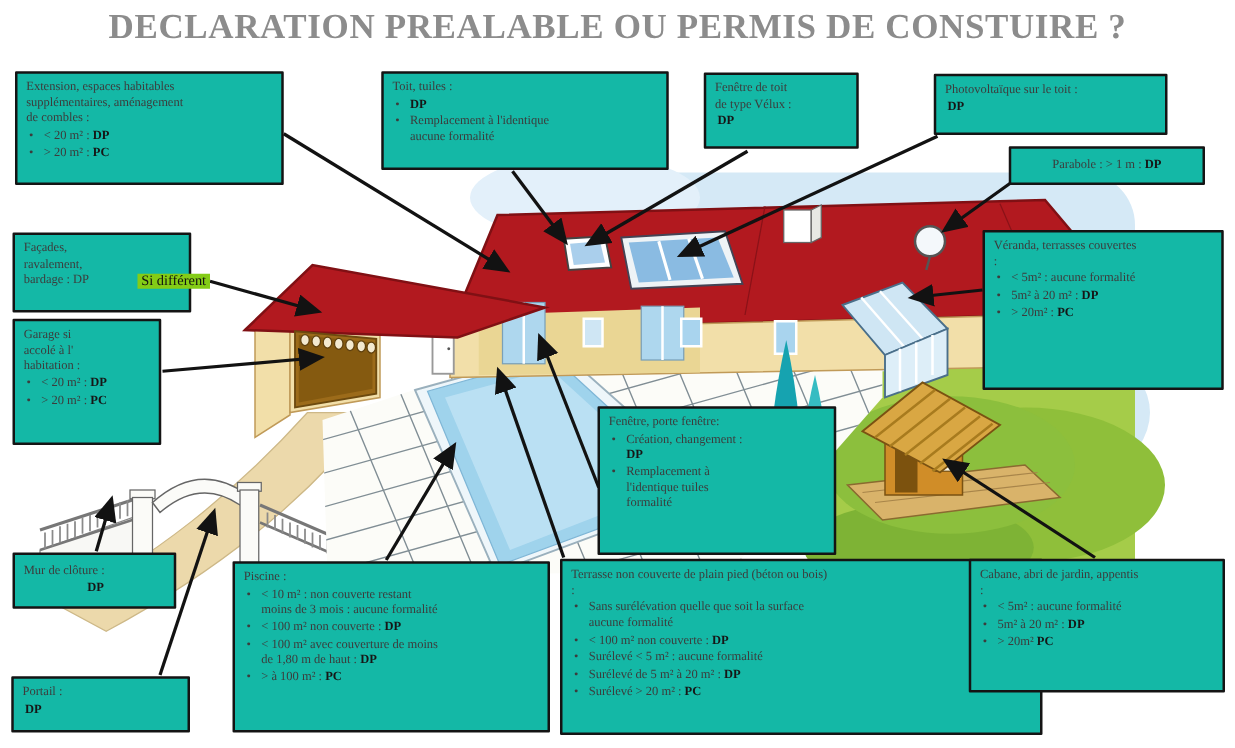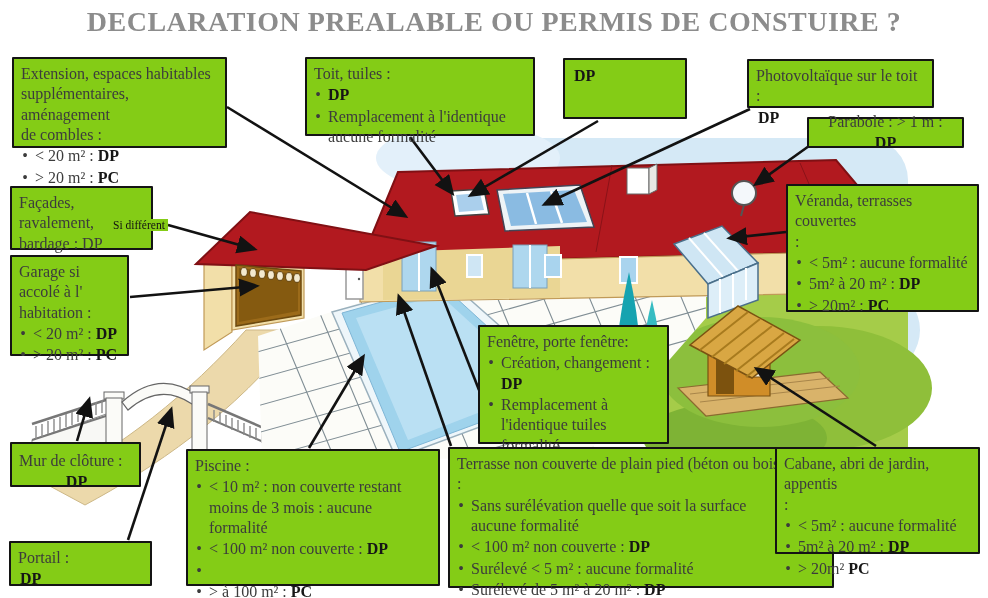--- a/index.html
+++ b/index.html
@@ -1,23 +1,23 @@
 <!DOCTYPE html>
 <html><head>
 <meta charset="utf-8">
 <style>
   html,body{margin:0;padding:0;background:#fff;}
   #stage{position:relative;width:988px;height:598px;background:#fff;overflow:hidden;
          font-family:Liberation Serif, serif;}
   .title{position:absolute;left:0;right:0;top:6px;text-align:center;
          font-size:28px;font-weight:bold;color:#8c8c8c;letter-spacing:.5px;z-index:2;}
   #art{position:absolute;left:0;top:0;z-index:1;}
-  .callout{position:absolute;background:#84cc16;border:2px solid #141414;border-radius:1px;
+  .callout{position:absolute;background:#14b8a6;border:2px solid #141414;border-radius:1px;
            box-sizing:border-box;padding:5px 7px;z-index:3;color:#3c3c3c;
-           font-size:16px;line-height:1.27;}
+           font-size:10px;line-height:1.27;}
   .lead{white-space:pre-line;}
   .row{display:flex;gap:6px;align-items:flex-start;margin-top:1px;}
   .row .blt{flex:0 0 8px;text-align:center;color:#3c3c3c;}
   .row .txt{white-space:pre-line;}
   .txt b, .lead b{color:#161616;}
   .nobullet{padding-left:2px;}
   #box-parabole{display:flex;align-items:center;justify-content:center;text-align:center;}
   #box-mur .row{justify-content:center;}
   #box-mur{padding-top:7px;}
   .floatlabel{position:absolute;background:#84cc16;padding:0 3px;z-index:4;
@@ -193,20 +193,22 @@
         <span class="txt"><b>DP</b></span>
       </div>
       <div class="row">
         <span class="blt">•</span>
         <span class="txt">Remplacement  à l'identique
 aucune formalité</span>
       </div>
     </div>
 
   <div class="callout" id="box-velux" style="left:563px;top:58px;width:124px;height:61px">
+      <div class="lead">Fenêtre de toit
+de type Vélux :</div>
       <div class="row nobullet">
         <span class="txt"><b>DP</b></span>
       </div>
     </div>
 
   <div class="callout" id="box-photovoltaique" style="left:747px;top:59px;width:187px;height:49px">
       <div class="lead">Photovoltaïque  sur le toit :</div>
       <div class="row nobullet">
         <span class="txt"><b>DP</b></span>
       </div>
@@ -290,20 +292,22 @@
         <span class="blt">•</span>
         <span class="txt">&lt; 10 m² : non couverte restant
 moins de 3 mois : aucune formalité</span>
       </div>
       <div class="row">
         <span class="blt">•</span>
         <span class="txt">&lt; 100 m²  non couverte : <b>DP</b></span>
       </div>
       <div class="row">
         <span class="blt">•</span>
+        <span class="txt">&lt; 100 m² avec couverture  de moins
+de 1,80 m de haut : <b>DP</b></span>
       </div>
       <div class="row">
         <span class="blt">•</span>
         <span class="txt">&gt; à 100 m² : <b>PC</b></span>
       </div>
     </div>
 
   <div class="callout" id="box-terrasse" style="left:448px;top:447px;width:386px;height:141px">
       <div class="lead">Terrasse non couverte  de plain pied (béton ou bois)
 :</div>

